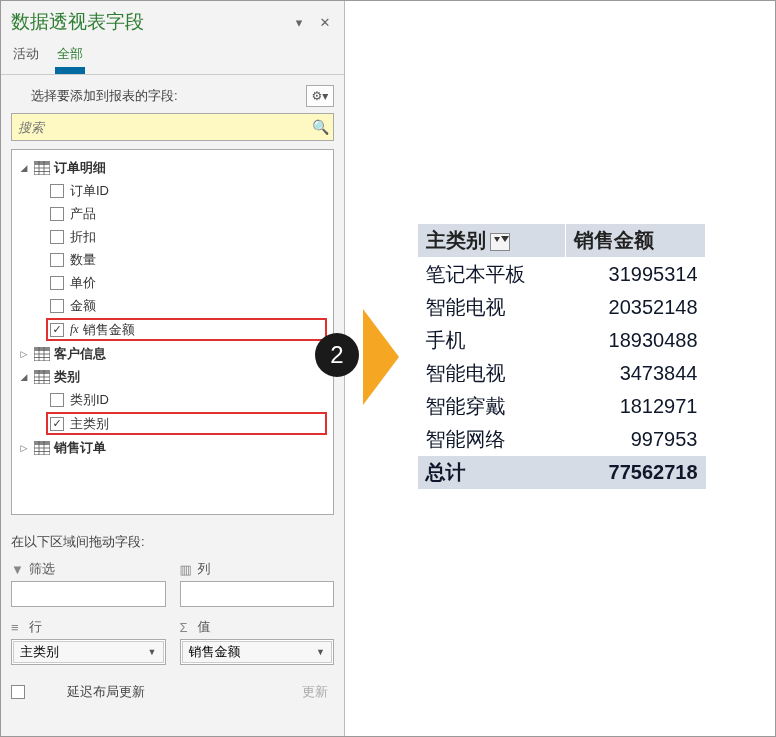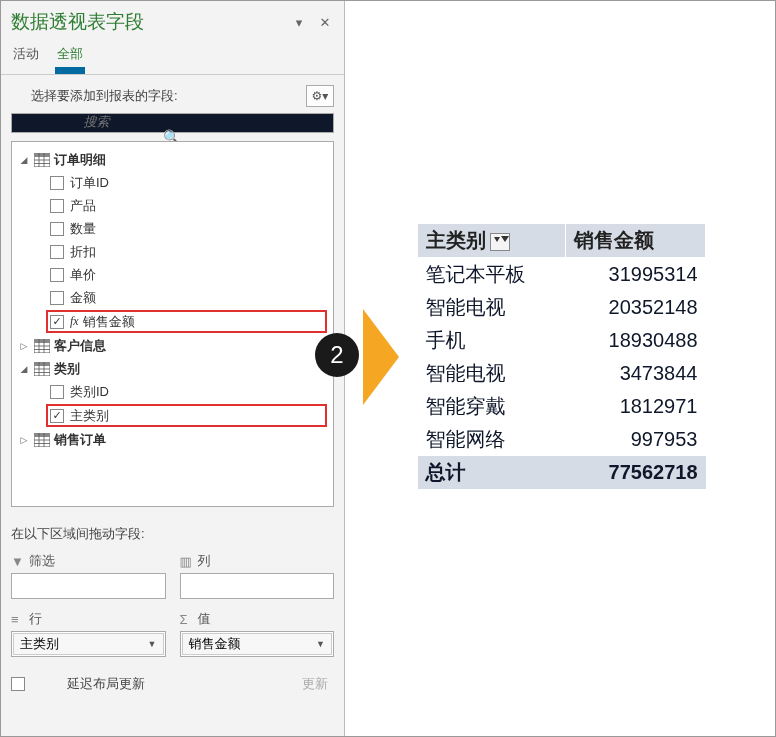--- a/index.html
+++ b/index.html
@@ -9,21 +9,21 @@
 .header { display: flex; align-items: center; padding: 8px 10px 6px 10px; }
 .header-title { color: #2e7d32; font-size: 19px; font-weight: 400; flex: 1; }
 .header-btn { width: 18px; height: 18px; display: flex; align-items: center; justify-content: center; color: #666; cursor: pointer; margin-left: 8px; }
 .tabs { display: flex; border-bottom: 1px solid #ccc; padding: 0 10px; gap: 14px; }
 .tab { padding: 4px 2px; color: #555; cursor: pointer; font-size: 13px; }
 .tab.active { color: #2e7d32; border-bottom: 7px solid #0369a1; font-weight: 500; }
 .instruction-row { display: flex; align-items: center; padding: 10px 10px 6px 10px; }
 .instruction-text { flex: 1; color: #444; font-size: 13px; margin-left: 20px; }
 .gear-btn { width: 28px; height: 22px; border: 1px solid #aaa; background: #fdfdfd; display: flex; align-items: center; justify-content: center; cursor: pointer; font-size: 12px; color: #555; }
 .search-wrap { padding: 0 10px 8px 10px; }
-.search-box { display: flex; align-items: center; border: 1px solid #aaa; background: #0f172a; height: 20px; flex-direction: column; }
+.search-box { display: flex; align-items: center; border: 1px solid #aaa; background: #fef9c3; height: 28px; }
 .search-input { flex: 1; border: none; outline: none; padding: 0 6px; font-size: 13px; color: #888; font-style: italic; background: transparent; }
 .search-icon { width: 24px; text-align: center; color: #888; font-size: 14px; }
 .field-list-wrap { margin: 0 10px 10px 10px; border: 1px solid #aaa; background: #fff; position: relative; height: 366px; display: flex; }
 .field-list { flex: 1; overflow-y: auto; padding: 6px 2px; }
 .field-list::-webkit-scrollbar { width: 17px; }
 .field-list::-webkit-scrollbar-track { background: #f0f0f0; border-left: 1px solid #ddd; }
 .field-list::-webkit-scrollbar-thumb { background: #c0c0c0; border: 1px solid #aaa; }
 .field-list::-webkit-scrollbar-button { height: 17px; background: #e8e8e8; border: 1px solid #bbb; }
 .tree-row { display: flex; align-items: center; height: 23px; padding-left: 4px; cursor: pointer; }
 .expander { width: 12px; font-size: 9px; color: #666; text-align: center; }
@@ -106,25 +106,25 @@
           <div class="field-row">
             <span class="checkbox"></span>
             <span class="field-label">订单ID</span>
           </div>
           <div class="field-row">
             <span class="checkbox"></span>
             <span class="field-label">产品</span>
           </div>
           <div class="field-row">
             <span class="checkbox"></span>
+            <span class="field-label">折扣</span>
+          </div>
+          <div class="field-row">
+            <span class="checkbox"></span>
             <span class="field-label">数量</span>
-          </div>
-          <div class="field-row">
-            <span class="checkbox"></span>
-            <span class="field-label">折扣</span>
           </div>
           <div class="field-row">
             <span class="checkbox"></span>
             <span class="field-label">单价</span>
           </div>
           <div class="field-row">
             <span class="checkbox"></span>
             <span class="field-label">金额</span>
           </div>
           <div class="field-row highlighted">

